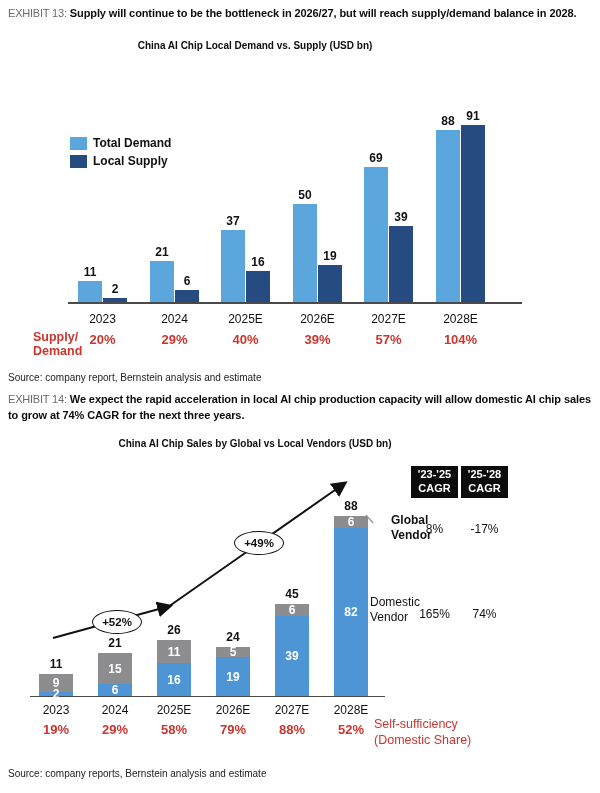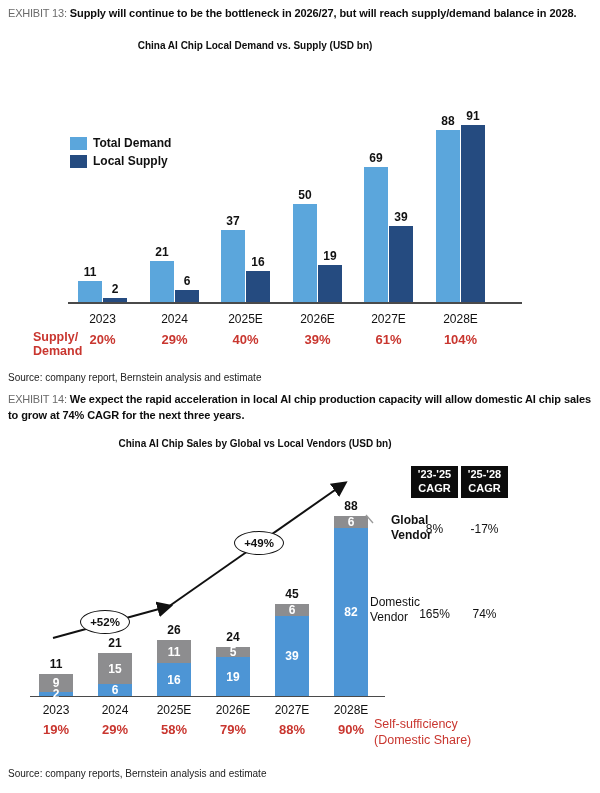--- a/index.html
+++ b/index.html
@@ -101,21 +101,21 @@
     </div>
   <div class="x-label" style="left: 72.5px; top: 220px;">2023</div>
       <div class="pct-label" style="left: 72.5px; top: 240px;">20%</div>
       <div class="x-label" style="left: 144.5px; top: 220px;">2024</div>
       <div class="pct-label" style="left: 144.5px; top: 240px;">29%</div>
       <div class="x-label" style="left: 215.5px; top: 220px;">2025E</div>
       <div class="pct-label" style="left: 215.5px; top: 240px;">40%</div>
       <div class="x-label" style="left: 287.5px; top: 220px;">2026E</div>
       <div class="pct-label" style="left: 287.5px; top: 240px;">39%</div>
       <div class="x-label" style="left: 358.5px; top: 220px;">2027E</div>
-      <div class="pct-label" style="left: 358.5px; top: 240px;">61%</div>
+      <div class="pct-label" style="left: 358.5px; top: 240px;">57%</div>
       <div class="x-label" style="left: 430.5px; top: 220px;">2028E</div>
       <div class="pct-label" style="left: 430.5px; top: 240px;">104%</div>
     </div>
 
   <div class="source" style="top:372px;">Source: company report, Bernstein analysis and estimate</div>
 
   <div class="headline" style="top:392px;">
     <span class="prefix">EXHIBIT 14:</span>
     <span class="msg">We expect the rapid acceleration in local AI chip production capacity will allow domestic AI chip sales to grow at 74% CAGR for the next three years.</span>
   </div>
@@ -127,21 +127,21 @@
       <defs>
         <marker id="ah" viewBox="0 0 10 10" refX="8" refY="5" markerWidth="8" markerHeight="8" orient="auto-start-reverse">
           <path d="M0,0 L10,5 L0,10 z" fill="#111"></path>
         </marker>
       </defs>
       <line x1="53" y1="173" x2="170" y2="141" stroke="#111" stroke-width="2" marker-end="url(#ah)"></line>
       <line x1="168" y1="142" x2="345" y2="18" stroke="#111" stroke-width="2" marker-end="url(#ah)"></line>
       <line x1="366" y1="50" x2="373" y2="58" stroke="#9a9a9a" stroke-width="1.4"></line>
     </svg>
 
-    <div class="ellipse-anno" style="left:80px;top:145px;text-align:right;">+52%</div>
+    <div class="ellipse-anno" style="left:92px;top:145px;text-align:right;">+52%</div>
     <div class="ellipse-anno" style="left:234px;top:66px;">+49%</div>
 
     <div style="position:absolute;left:0;top:0;width:600px;height:240px;">
       <div class="axis-line" style="left:30px;width:355px;top:231px;border-top-width:1.5px;"></div>
     <div class="stack" style="left: 39px; top: 209px; height: 22px;">
           <div class="seg" style="top: 0px; height: 18px; background: rgb(141, 141, 143);">
             <div class="seg-label">9</div>
           </div>
           <div class="seg" style="top: 18px; height: 4px; background: rgb(77, 149, 213);">
             <div class="seg-label">2</div>
@@ -213,18 +213,18 @@
       <div class="pct-label" style="left: 26px; top: 257px;">19%</div>
       <div class="x-label" style="left: 85px; top: 238px;">2024</div>
       <div class="pct-label" style="left: 85px; top: 257px;">29%</div>
       <div class="x-label" style="left: 144px; top: 238px;">2025E</div>
       <div class="pct-label" style="left: 144px; top: 257px;">58%</div>
       <div class="x-label" style="left: 203px; top: 238px;">2026E</div>
       <div class="pct-label" style="left: 203px; top: 257px;">79%</div>
       <div class="x-label" style="left: 262px; top: 238px;">2027E</div>
       <div class="pct-label" style="left: 262px; top: 257px;">88%</div>
       <div class="x-label" style="left: 321px; top: 238px;">2028E</div>
-      <div class="pct-label" style="left: 321px; top: 257px;">90%</div>
+      <div class="pct-label" style="left: 321px; top: 257px;">52%</div>
     </div>
 
   <div class="source" style="top:768px;">Source: company reports, Bernstein analysis and estimate</div>
 
 </div>
 
 </body></html>

